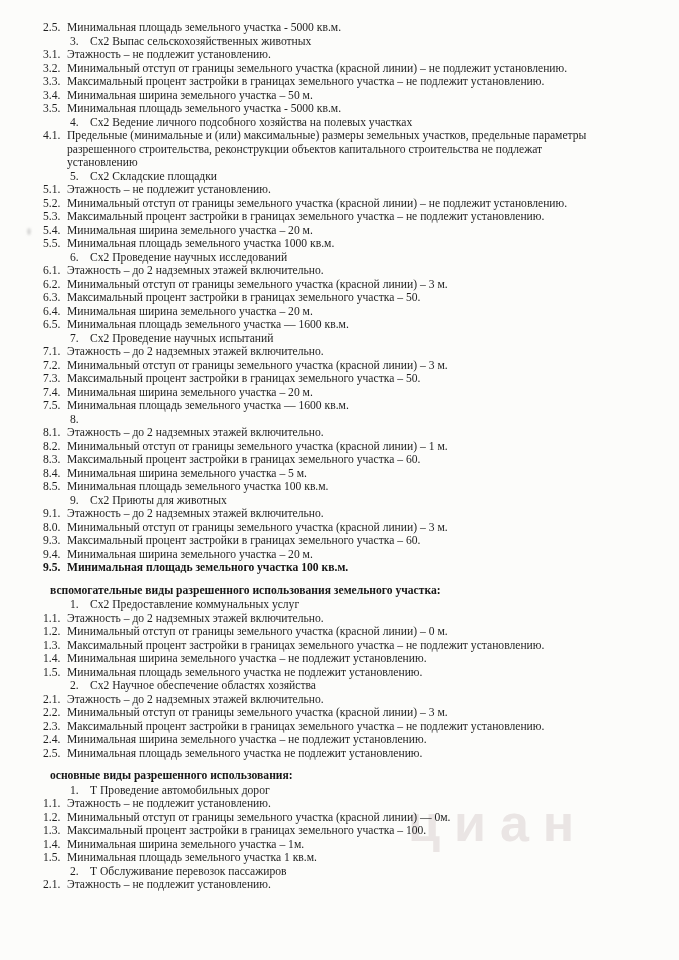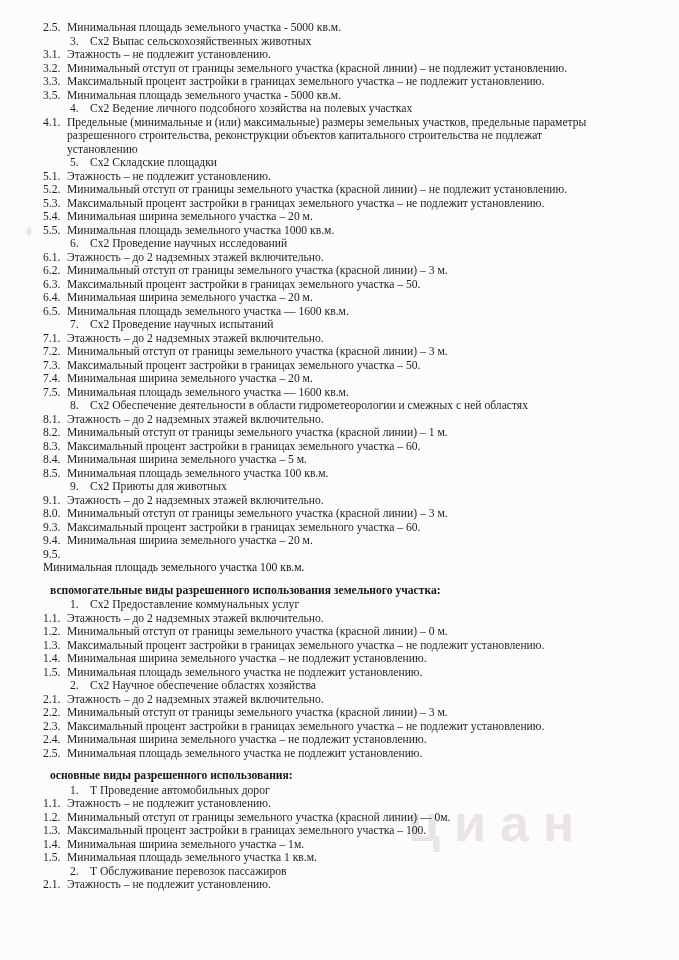--- a/index.html
+++ b/index.html
@@ -48,21 +48,21 @@
     margin-right: 26px;
   }
   .sub-row .sub-num {
     flex: none;
     width: 24px;
   }
   .sub-row .sub-text {
     flex: 1;
     max-width: 540px;
   }
-  .bold-line { font-weight: normal; color: #141414; flex-direction: column; }
+  .bold-line { font-weight: bold; color: #141414; }
   .watermark {
     position: absolute;
     top: 793px;
     left: 408px;
     font-family: "Liberation Sans", sans-serif;
     font-size: 52px;
     font-weight: bold;
     letter-spacing: 14px;
     color: rgba(205, 193, 193, 0.38);
     user-select: none;
@@ -101,20 +101,24 @@
         </div>
         <div class="sub-row">
           <span class="sub-num">3.2.</span>
           <span class="sub-text">Минимальный отступ от границы земельного участка (красной линии) – не подлежит установлению.</span>
         </div>
         <div class="sub-row">
           <span class="sub-num">3.3.</span>
           <span class="sub-text">Максимальный процент застройки в границах земельного участка – не подлежит установлению.</span>
         </div>
         <div class="sub-row">
+          <span class="sub-num">3.4.</span>
+          <span class="sub-text">Минимальная ширина земельного участка – 50 м.</span>
+        </div>
+        <div class="sub-row">
           <span class="sub-num">3.5.</span>
           <span class="sub-text">Минимальная площадь земельного участка - 5000 кв.м.</span>
         </div>
         <div class="top-row">
           <span class="item-num">4.</span>
           <span class="item-title">Сх2 Ведение личного подсобного хозяйства на полевых участках</span>
         </div>
         <div class="sub-row">
           <span class="sub-num">4.1.</span>
           <span class="sub-text">Предельные (минимальные и (или) максимальные) размеры земельных участков, предельные параметры разрешенного строительства, реконструкции объектов капитального строительства не подлежат установлению</span>
@@ -186,21 +190,20 @@
         <div class="sub-row">
           <span class="sub-num">7.4.</span>
           <span class="sub-text">Минимальная ширина земельного участка – 20 м.</span>
         </div>
         <div class="sub-row">
           <span class="sub-num">7.5.</span>
           <span class="sub-text">Минимальная площадь земельного участка — 1600 кв.м.</span>
         </div>
         <div class="top-row">
           <span class="item-num">8.</span>
-          <span class="item-title">Сх2 Обеспечение деятельности в области гидрометеорологии и смежных с ней областях</span>
         </div>
         <div class="sub-row">
           <span class="sub-num">8.1.</span>
           <span class="sub-text">Этажность – до 2 надземных этажей включительно.</span>
         </div>
         <div class="sub-row">
           <span class="sub-num">8.2.</span>
           <span class="sub-text">Минимальный отступ от границы земельного участка (красной линии) – 1 м.</span>
         </div>
         <div class="sub-row">

